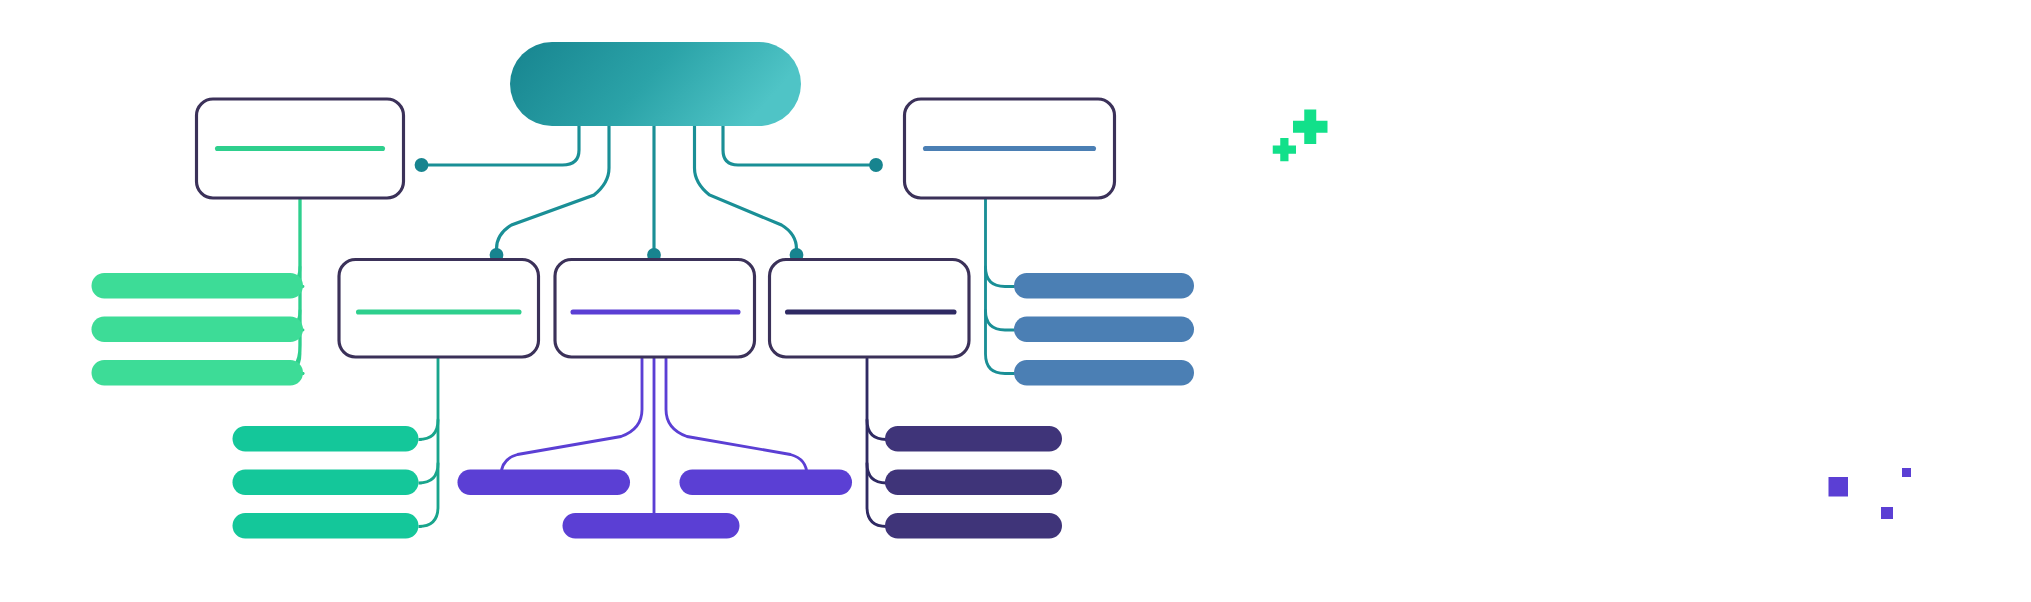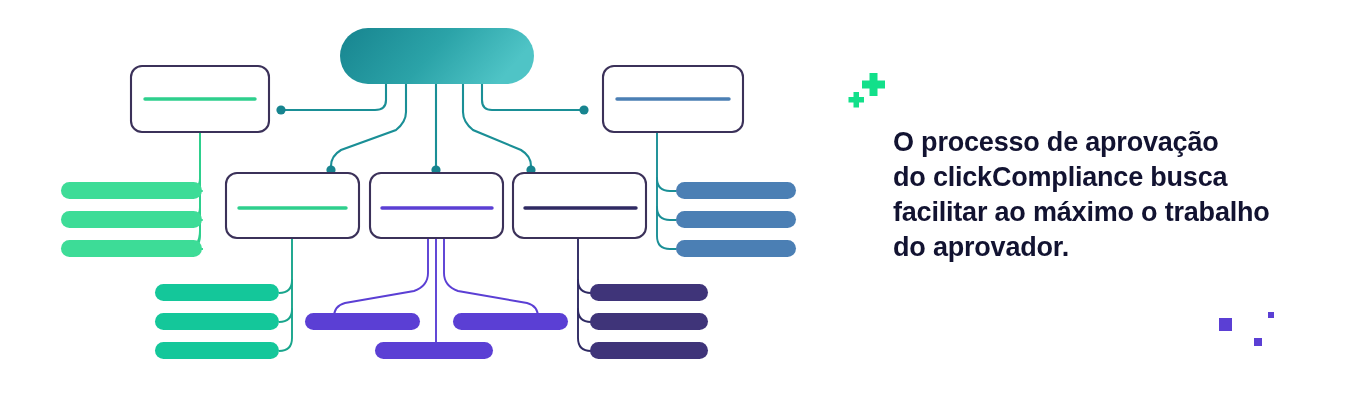--- a/index.html
+++ b/index.html
@@ -149,26 +149,20 @@
       <rect x="590" y="313" width="118" height="17" rx="8.5"></rect>
       <rect x="590" y="342" width="118" height="17" rx="8.5"></rect>
     </g>
   </svg>
 
   <svg class="deco-plus" style="left:845px;top:70px;" width="50" height="48" viewBox="0 0 50 48">
     <path d="M24.5,3 h8 v7.5 h7.5 v8 h-7.5 v7.5 h-8 v-7.5 h-7.5 v-8 h7.5 z" fill="#12e08a"></path>
     <path d="M8.5,22 h5.5 v5 h5 v5.5 h-5 v5 h-5.5 v-5 h-5 v-5.5 h5 z" fill="#12e08a"></path>
   </svg>
 
-  <div id="copy">
-    <p class="headline">O processo de aprovação
-do clickCompliance busca
-facilitar ao máximo o trabalho
-do aprovador.</p>
-  </div>
 
   <svg class="deco-sq" style="left:1210px;top:305px;" width="80" height="50" viewBox="0 0 80 50">
     <rect x="9" y="13" width="13" height="13" fill="#5b3fd4"></rect>
     <rect x="44" y="33" width="8" height="8" fill="#5b3fd4"></rect>
     <rect x="58" y="7" width="6" height="6" fill="#5b3fd4"></rect>
   </svg>
 
 </div>
 
 </body></html>

